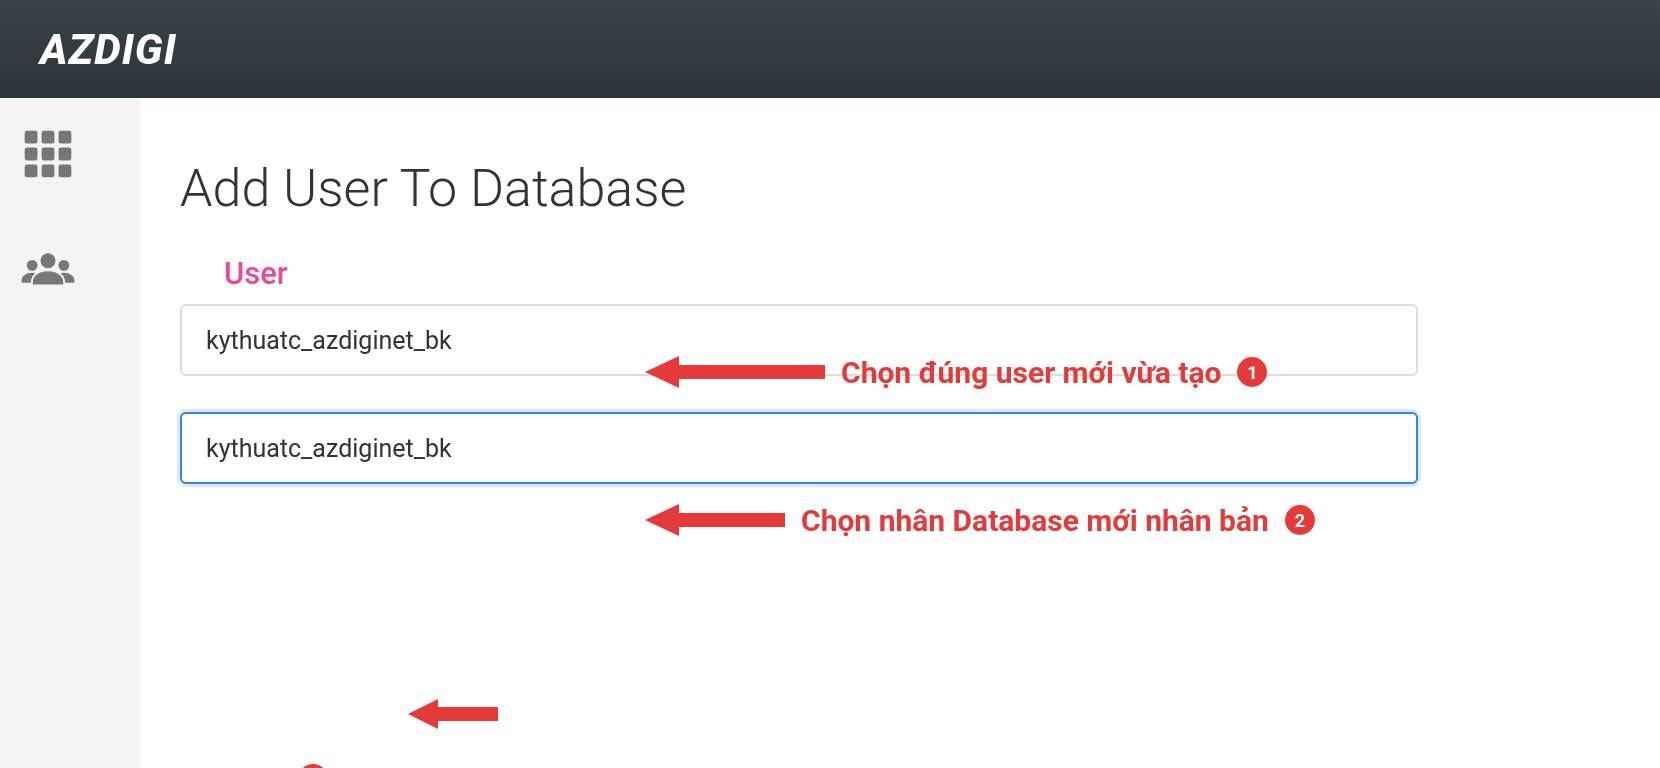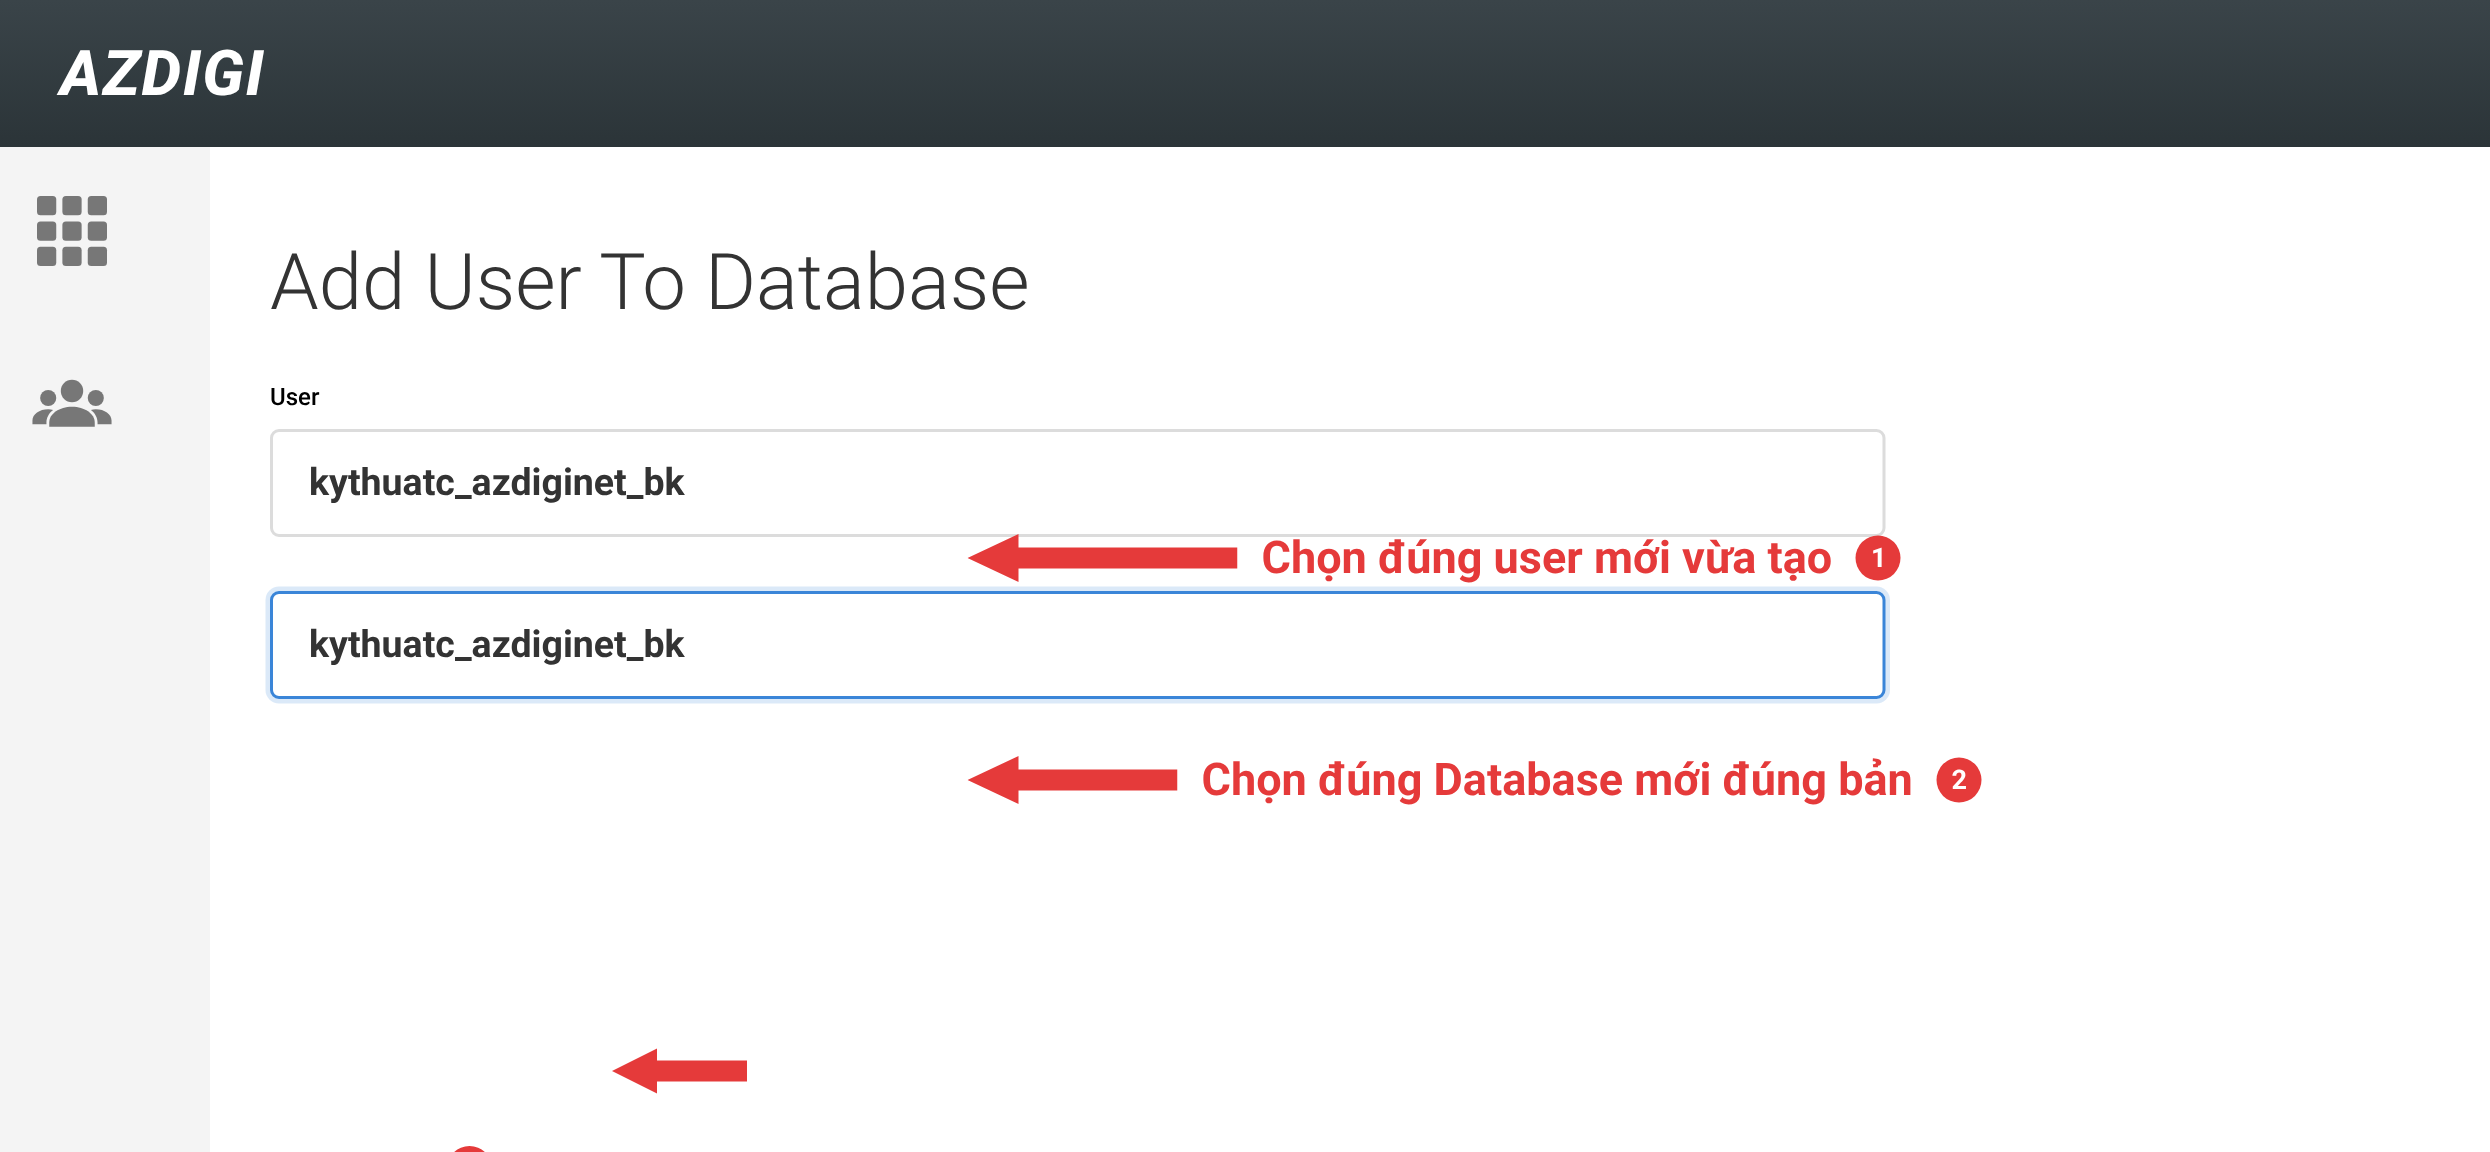--- a/index.html
+++ b/index.html
@@ -41,30 +41,30 @@
       padding: 60px 40px 40px 40px;
       position: relative;
     }
     .page-title {
       font-size: 52px;
       font-weight: 300;
       color: #333;
       margin-bottom: 36px;
     }
     .field-label {
-      font-size: 16px;
-      color: #000000;
+      font-size: 31px;
+      color: #ec4899;
       font-weight: 500;
       margin-bottom: 12px;
+      margin-left: 44px;
     }
     .select-wrap {
       position: relative;
-      width: 1077px;
+      width: 1238px;
       margin-bottom: 36px;
-      font-weight: bold;
     }
     .select-box {
       width: 100%;
       height: 72px;
       border: 2px solid #dcdcdc;
       border-radius: 6px;
       background: #fff;
       display: flex;
       align-items: center;
       padding: 0 24px;
@@ -186,21 +186,21 @@
       </svg>
       <span class="annotation-text">Chọn đúng user mới vừa tạo</span>
       <span class="badge">1</span>
     </div>
 
     
     <div class="annotation" style="left:505px; top:400px;">
       <svg class="arrow-svg" width="140" height="44" viewBox="0 0 140 44">
         <polygon points="0,22 34,6 34,15 140,15 140,29 34,29 34,38" fill="#e53a3a"></polygon>
       </svg>
-      <span class="annotation-text">Chọn đúng Database mới đúng bản</span>
+      <span class="annotation-text">Chọn nhân Database mới nhân bản</span>
       <span class="badge">2</span>
     </div>
 
     
     <svg class="arrow-3" width="90" height="40" viewBox="0 0 90 40">
       <polygon points="0,20 30,5 30,13 90,13 90,27 30,27 30,35" fill="#e53a3a"></polygon>
     </svg>
     <span class="badge badge-3">3</span>
 
   </div>

